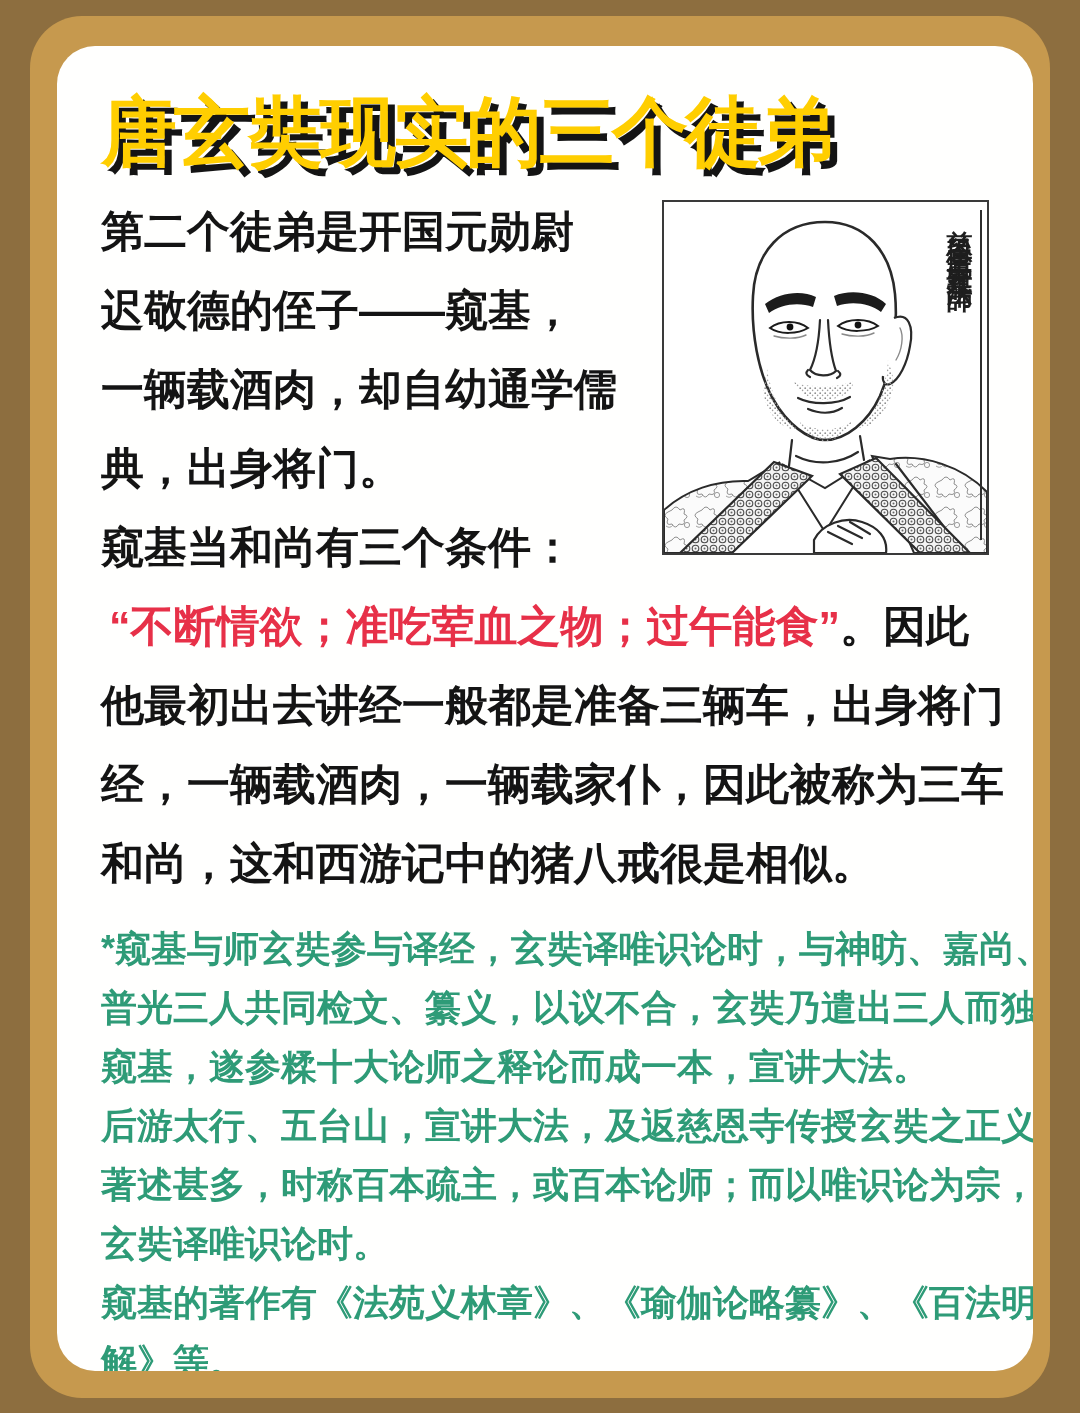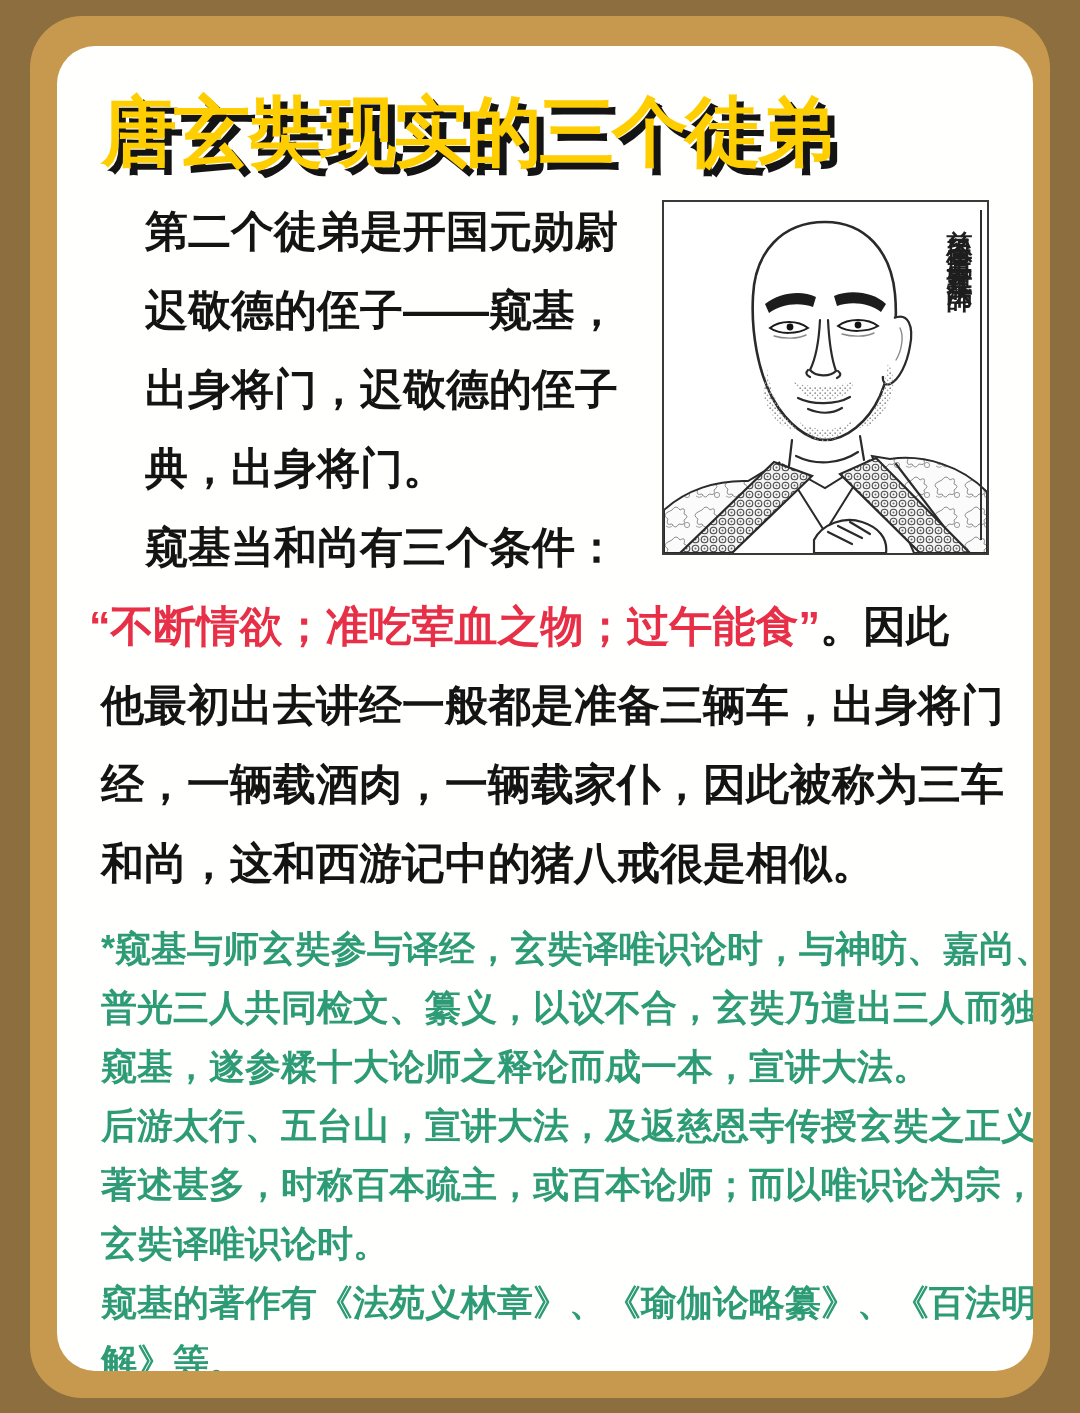--- a/index.html
+++ b/index.html
@@ -18,34 +18,34 @@
     background:#fffffe;border-radius:38px;
     padding:40px 44px 8px 44px;box-sizing:border-box;overflow:hidden;
   }
   .title{
     margin:6px 0 20px 0;
     font-size:76px;line-height:80px;font-weight:900;letter-spacing:-3px;
     color:var(--c-title,#ffce00);
     text-shadow:7px 7px 0 #141414;
     white-space:nowrap;
   }
-  .intro-wrap{overflow:hidden;margin-left:44px;}
+  .intro-wrap{overflow:hidden;}
   .portrait{
     float:right;width:327px;height:355px;margin:8px 0 12px 14px;
     border:2px solid #3a3a3a;background:#fff;position:relative;box-sizing:border-box;
   }
   .portrait-caption{
     position:absolute;top:8px;right:5px;
     writing-mode:vertical-rl;text-orientation:upright;
     font-family:"Liberation Serif",serif;
     font-size:26px;letter-spacing:7px;color:#1e1e1e;font-weight:700;
     border-right:2px solid #2e2e2e;padding-right:3px;height:330px;
   }
   .blackline{font-size:43px;line-height:79px;font-weight:900;color:#141414;white-space:nowrap;}
-  .quoteline{font-size:43px;line-height:79px;font-weight:900;white-space:nowrap;text-indent:-12px;clear:both;}
+  .quoteline{font-size:43px;line-height:79px;font-weight:900;white-space:nowrap;text-indent:-12px;clear:both;text-align:center;}
   .quote-red{color:var(--c-red,#e73048);}
   .quote-suffix{color:#141414;}
   .noteblock{margin-top:16px;}
   .greenline{font-size:36px;line-height:59px;font-weight:800;color:var(--c-green,#2e9b77);white-space:nowrap;}
   svg .ln{fill:none;stroke:#2a2a2a;stroke-width:2.2;stroke-linecap:round;}
   svg .thin{fill:none;stroke:#8a8a8a;stroke-width:1.4;stroke-linecap:round;}
 </style>
 </head>
 <body>
 
@@ -124,21 +124,21 @@
 
         <path class="ln" d="M134 196 C148 203 172 203 186 195"></path>
         <path class="ln" d="M144 207 C156 212 168 212 178 206"></path>
       </svg>
       <div class="portrait-caption">慈恩唐三車窺基法師</div>
     </div>
 
     <div>
         <div class="blackline">第二个徒弟是开国元勋尉</div>
         <div class="blackline">迟敬德的侄子——窥基，</div>
-        <div class="blackline">出身将门，迟敬德的侄子</div>
+        <div class="blackline">一辆载酒肉，却自幼通学儒</div>
         <div class="blackline">典，出身将门。</div>
         <div class="blackline">窥基当和尚有三个条件：</div>
       </div>
   </div>
 
   <div class="quoteline">
     <span class="quote-red">“不断情欲；准吃荤血之物；过午能食”</span><span class="quote-suffix">。因此</span>
   </div>
 
   <div>

